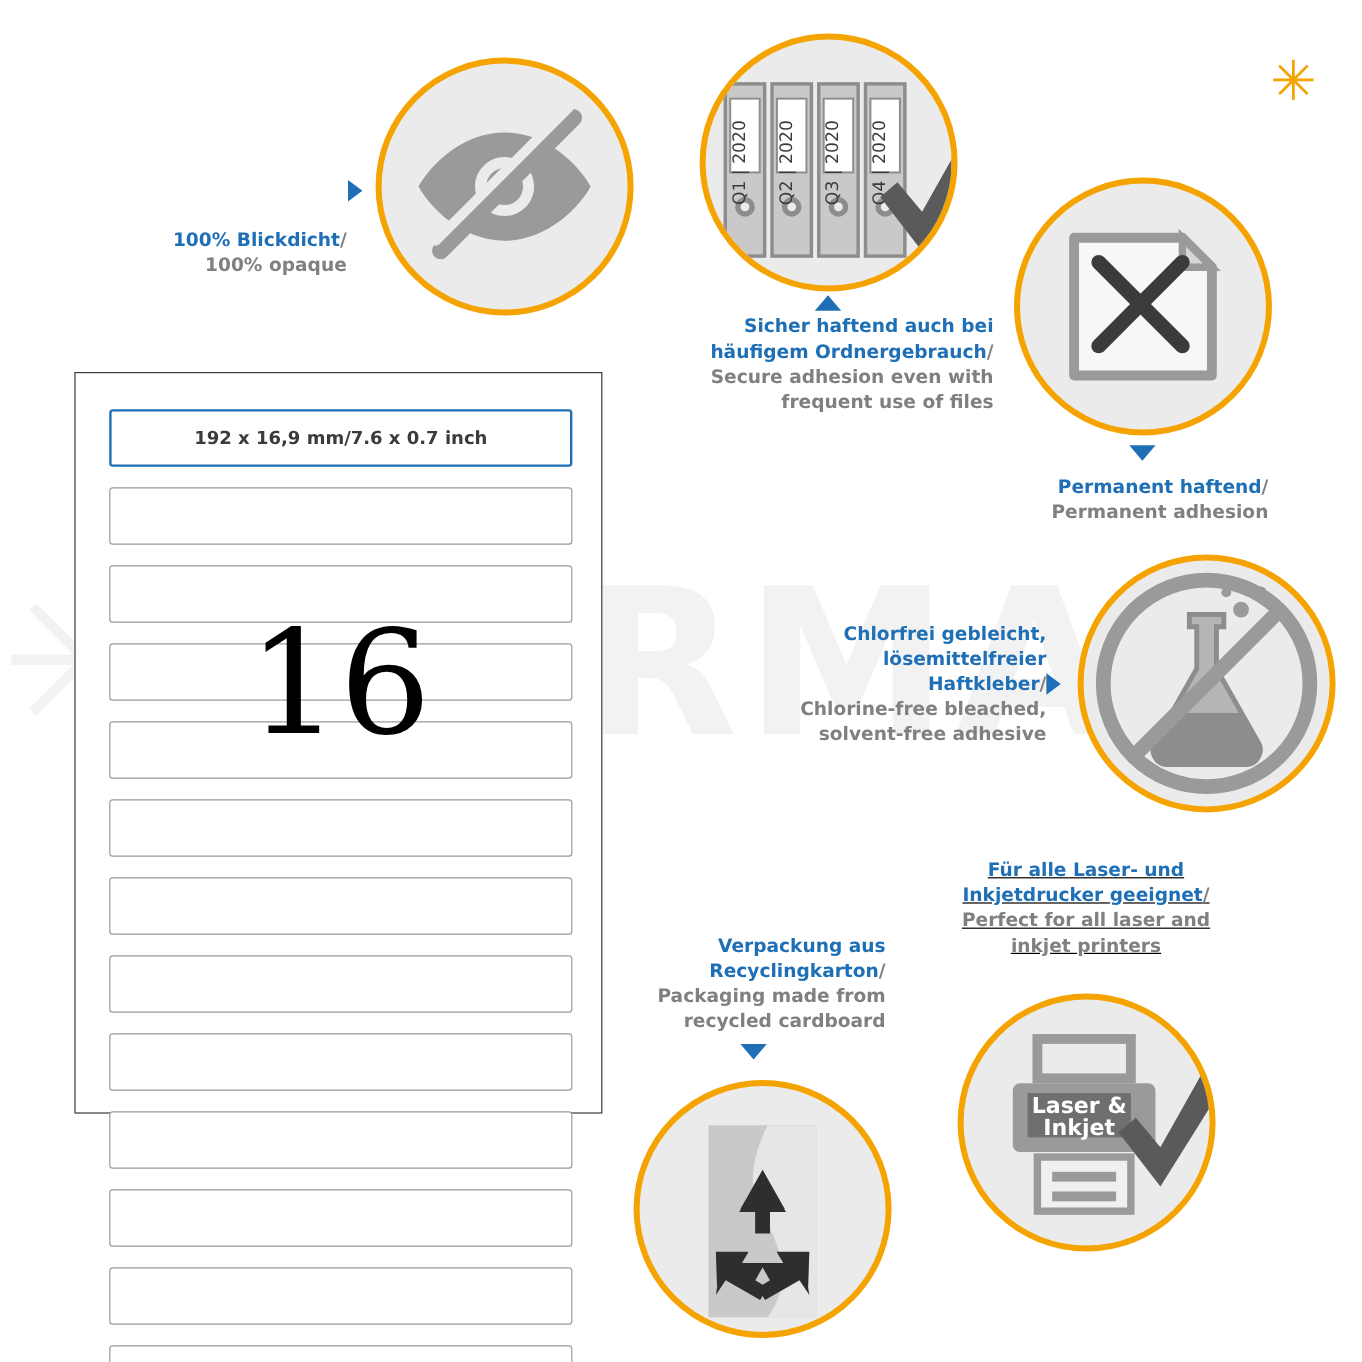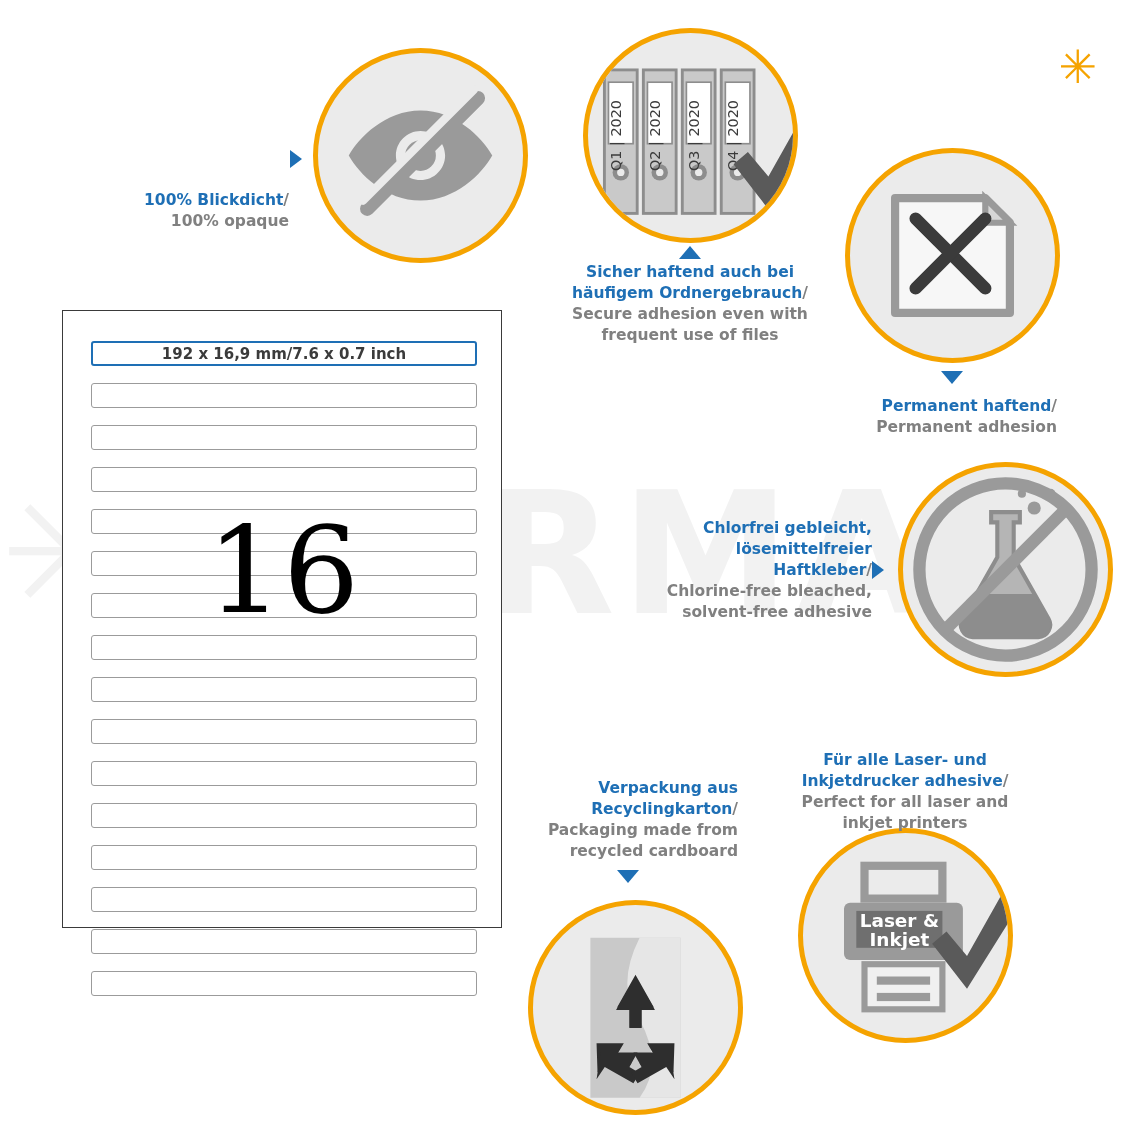--- a/index.html
+++ b/index.html
@@ -18,21 +18,21 @@
   .brand .star{font-size:46px;color:#f5a300;line-height:1;}
   .brand .name{font-size:42px;font-weight:bold;color:#1e6fb5;letter-spacing:1px;}
 
   
   .sheet{
     position:absolute;left:62px;top:310px;width:440px;height:618px;
     border:1.5px solid #3a3a3a;background:#fff;box-sizing:border-box;
   }
   .labels{position:absolute;left:28px;top:30px;width:386px;height:558px;}
   .lab{
-    box-sizing:border-box;width:100%;height:25px;border:1px solid #9b9b9b;
+    box-sizing:border-box;width:100%;height:48px;border:1px solid #9b9b9b;
     border-radius:3px;margin-bottom:17px;background:#fff;
   }
   .lab.first{border:2px solid #1e6fb5;display:flex;align-items:center;justify-content:center;}
   .lab.first span{font-size:15px;font-weight:bold;color:#3b3b3b;}
   .bignum{
     position:absolute;left:0;top:200px;width:440px;text-align:center;
     font-family:"DejaVu Serif", serif;font-size:120px;color:#000000;line-height:1;
   }
 
   
@@ -120,21 +120,21 @@
       <circle cx="73" cy="68" r="4" fill="#8d8d8d"></circle>
         <circle cx="73" cy="68" r="1.8" fill="#ebebeb"></circle>
       <text x="16" y="50" transform="rotate(-90 16 50)" font-family="DejaVu Sans" font-size="7" fill="#3b3b3b" text-anchor="middle">Q1 | 2020</text>
       <text x="35" y="50" transform="rotate(-90 35 50)" font-family="DejaVu Sans" font-size="7" fill="#3b3b3b" text-anchor="middle">Q2 | 2020</text>
       <text x="54" y="50" transform="rotate(-90 54 50)" font-family="DejaVu Sans" font-size="7" fill="#3b3b3b" text-anchor="middle">Q3 | 2020</text>
       <text x="73" y="50" transform="rotate(-90 73 50)" font-family="DejaVu Sans" font-size="7" fill="#3b3b3b" text-anchor="middle">Q4 | 2020</text>
       <path d="M78 58 L88 70 L106 38 L113 46 L88 86 L71 64 Z" fill="#5a5a5a"></path>
     </g>
   </svg>
 </div>
-<div class="callout" style="left:540px;top:262px;width:300px;text-align:center;">
+<div class="callout" style="left:528px;top:262px;width:300px;text-align:right;">
   <div class="de">Sicher haftend auch bei</div>
   <div><span class="de">häufigem Ordnergebrauch</span><span class="en">/</span></div>
   <div class="en">Secure adhesion even with</div>
   <div class="en">frequent use of files</div>
 </div>
 <div class="tri tri-u" style="left:679px;top:246px;"></div>
 
 <div class="circ" style="left:845px;top:148px;width:215px;height:215px;">
   <svg width="205" height="205" viewBox="0 0 100 100">
     <path d="M22 22 H66 L78 34 V78 H22 Z" fill="#f7f7f7" stroke="#9a9a9a" stroke-width="4" stroke-linejoin="round"></path>
@@ -177,23 +177,23 @@
     <rect x="20" y="34" width="58" height="28" rx="3" fill="#9a9a9a"></rect>
     <rect x="30" y="64" width="38" height="22" fill="#f0f0f0" stroke="#9a9a9a" stroke-width="3"></rect>
     <rect x="36" y="70" width="26" height="4" fill="#9a9a9a"></rect>
     <rect x="36" y="78" width="26" height="4" fill="#9a9a9a"></rect>
     <rect x="26" y="38" width="42" height="18" fill="#6f6f6f"></rect>
     <text x="47" y="46" font-family="DejaVu Sans" font-size="9" font-weight="bold" fill="#ffffff" text-anchor="middle">Laser &amp;</text>
     <text x="47" y="55" font-family="DejaVu Sans" font-size="9" font-weight="bold" fill="#ffffff" text-anchor="middle">Inkjet</text>
     <path d="M70 48 L80 60 L98 28 L105 36 L80 76 L63 54 Z" fill="#5a5a5a"></path>
   </svg>
 </div>
-<div class="callout" style="left:770px;top:750px;width:270px;text-align:center;">
+<div class="callout" style="left:770px;top:715px;width:270px;text-align:center;text-decoration:underline;">
   <div class="de">Für alle Laser- und</div>
-  <div><span class="de">Inkjetdrucker adhesive</span><span class="en">/</span></div>
+  <div><span class="de">Inkjetdrucker geeignet</span><span class="en">/</span></div>
   <div class="en">Perfect for all laser and</div>
   <div class="en">inkjet printers</div>
 </div>
 
 <div class="circ" style="left:528px;top:900px;width:215px;height:215px;">
   <svg width="205" height="205" viewBox="0 0 100 100">
     <path d="M28 16 H72 V94 H28 Z" fill="#c9c9c9"></path>
     <path d="M52 16 q-12 24 0 40 q12 22 0 38 H72 V16 Z" fill="#e6e6e6"></path>
     <g fill="#2e2e2e" transform="translate(50,56) scale(0.95)">
       <path d="M0 -22 L10 -5 L3 -5 L3 4 L-3 4 L-3 -5 L-10 -5 Z"></path>

